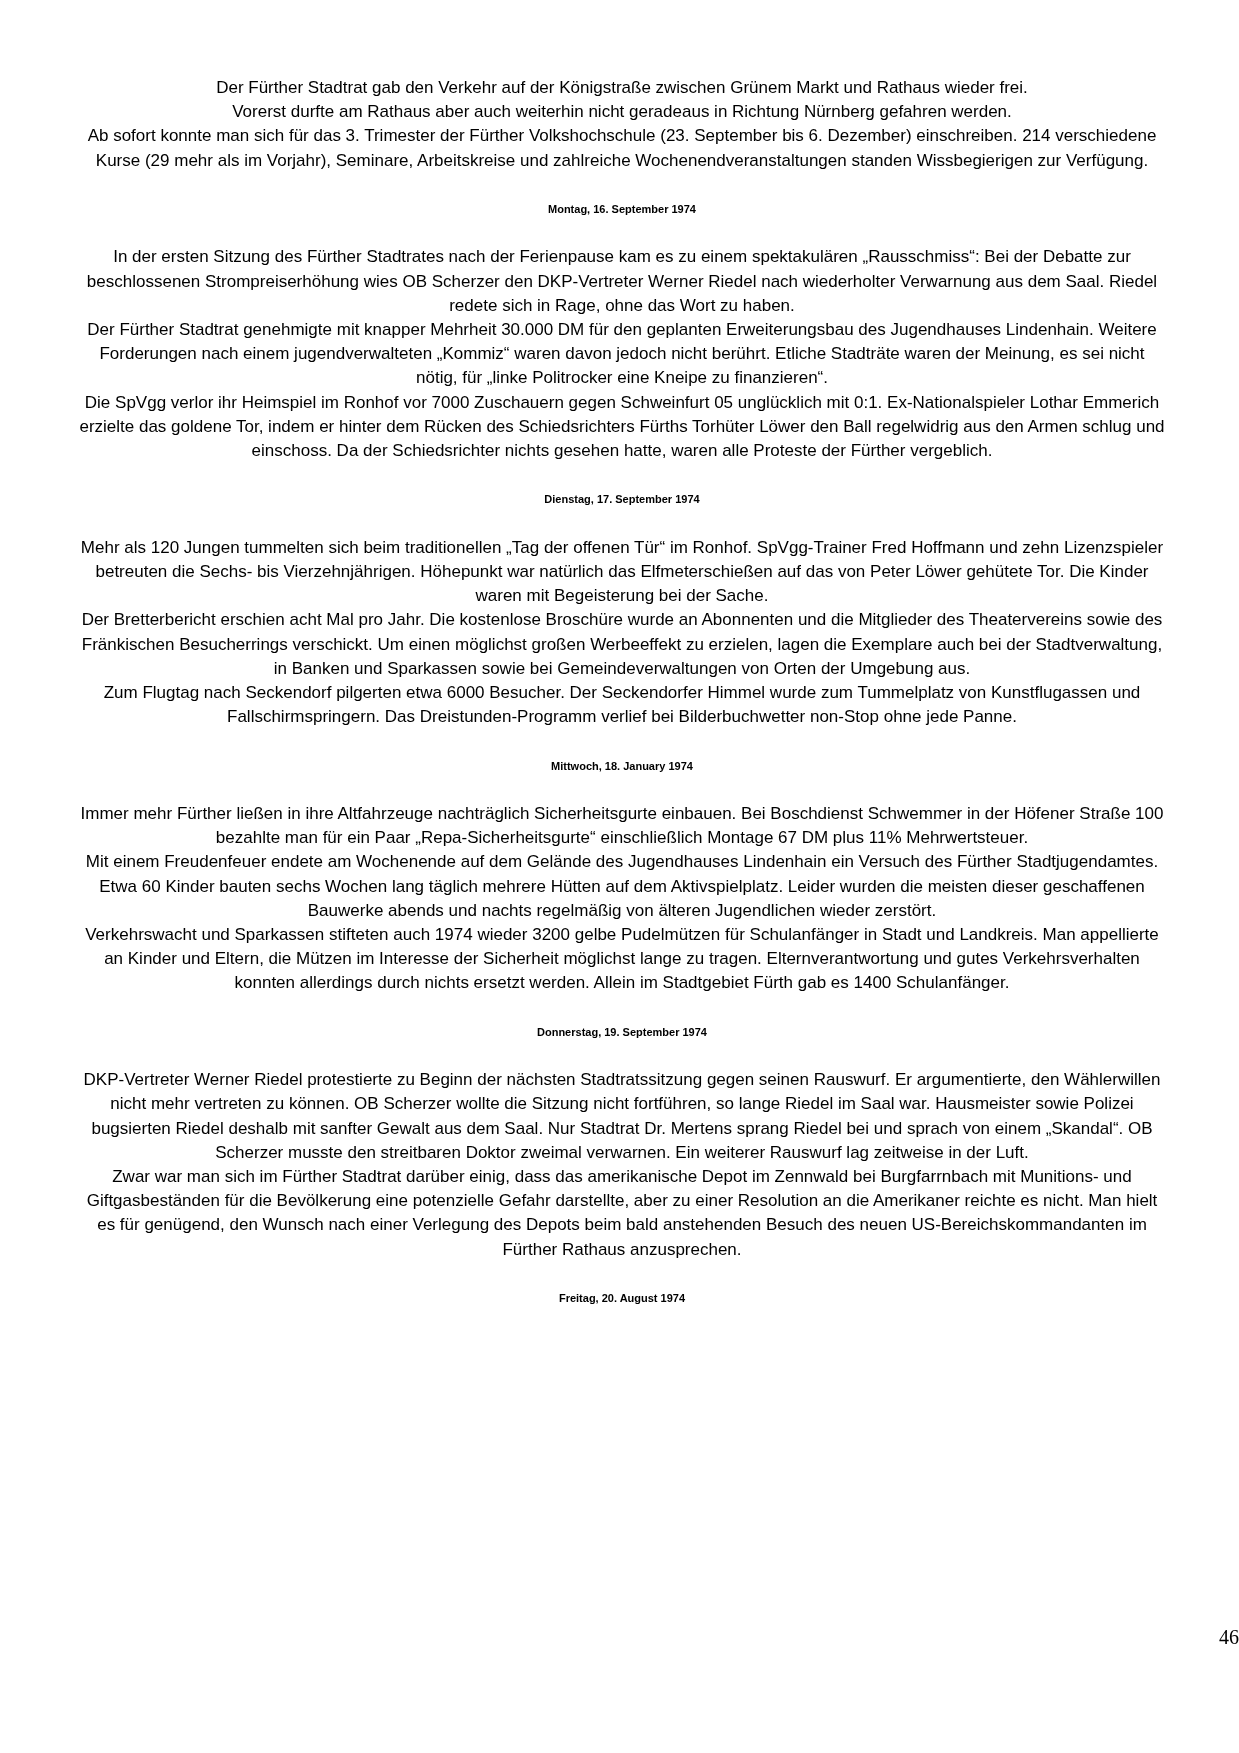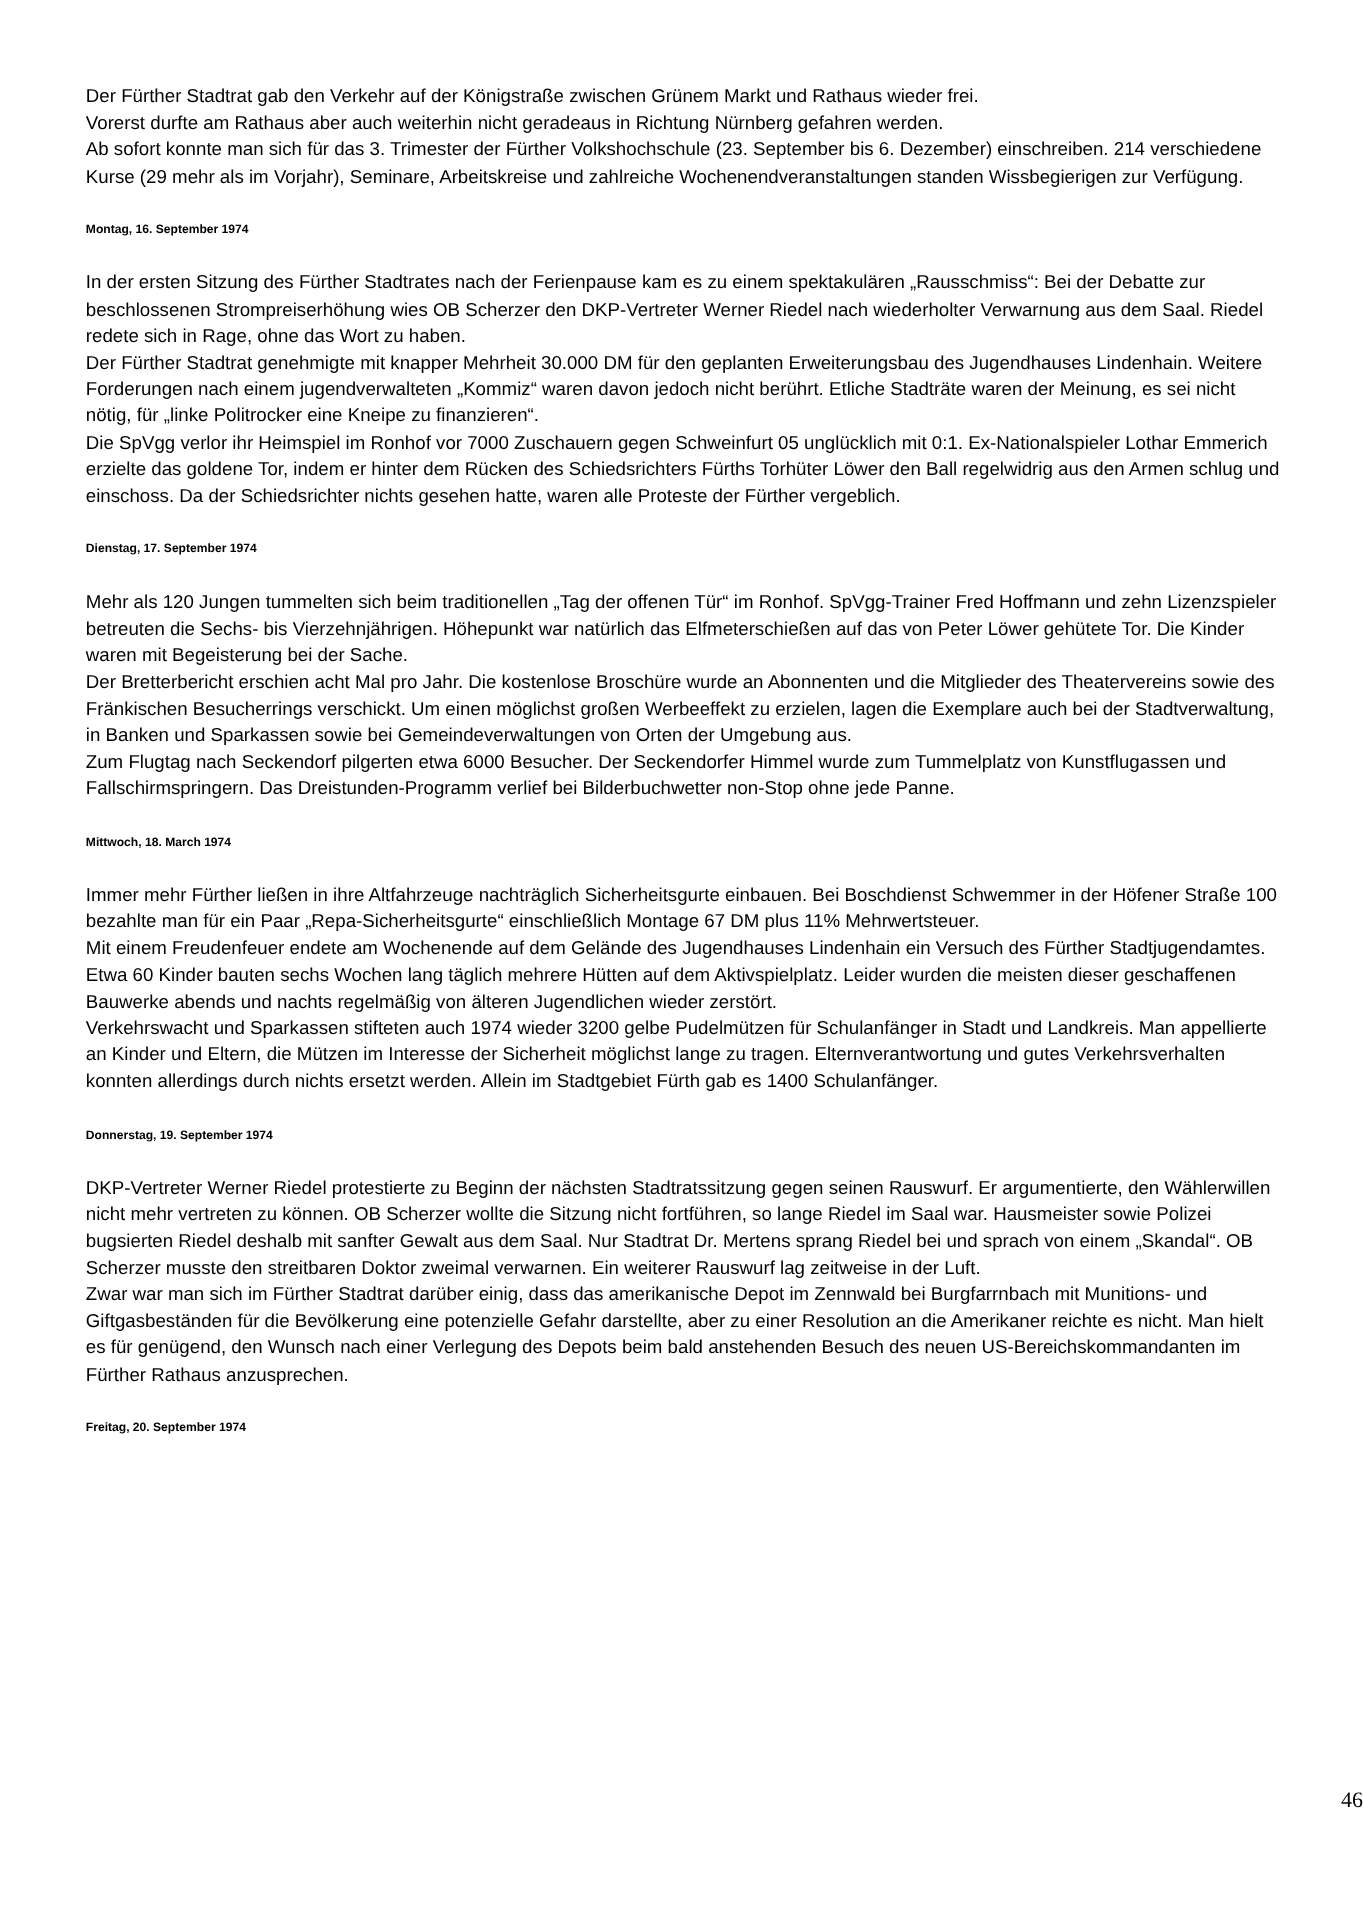--- a/index.html
+++ b/index.html
@@ -16,21 +16,21 @@
     font-family: "Liberation Sans", sans-serif;
     overflow: hidden;
   }
   .content {
     position: absolute;
     left: 78px;
     top: 76px;
     width: 1088px;
     font-size: 17px;
     line-height: 24.2px;
-    text-align: left;
+    text-align: center;
   }
   p.item {
     margin: 0;
     padding: 0;
   }
   h2.day-heading {
     font-size: 11px;
     line-height: 24.2px;
     font-weight: bold;
     margin: 24.2px 0 24.2px 0;
@@ -72,33 +72,33 @@
     </div>
 
     <div class="section">
       <h2 class="day-heading">Dienstag, 17. September 1974</h2>
       <p class="item">Mehr als 120 Jungen tummelten sich beim traditionellen „Tag der offenen Tür“ im Ronhof. SpVgg-Trainer Fred Hoffmann und zehn Lizenzspieler betreuten die Sechs- bis Vierzehnjährigen. Höhepunkt war natürlich das Elfmeterschießen auf das von Peter Löwer gehütete Tor. Die Kinder waren mit Begeisterung bei der Sache.</p>
       <p class="item">Der Bretterbericht erschien acht Mal pro Jahr. Die kostenlose Broschüre wurde an Abonnenten und die Mitglieder des Theatervereins sowie des Fränkischen Besucherrings verschickt. Um einen möglichst großen Werbeeffekt zu erzielen, lagen die Exemplare auch bei der Stadtverwaltung, in Banken und Sparkassen sowie bei Gemeindeverwaltungen von Orten der Umgebung aus.</p>
       <p class="item">Zum Flugtag nach Seckendorf pilgerten etwa 6000 Besucher. Der Seckendorfer Himmel wurde zum Tummelplatz von Kunstflugassen und Fallschirmspringern. Das Dreistunden-Programm verlief bei Bilderbuchwetter non-Stop ohne jede Panne.</p>
     </div>
 
     <div class="section">
-      <h2 class="day-heading">Mittwoch, 18. March 1974</h2>
+      <h2 class="day-heading">Mittwoch, 18. January 1974</h2>
       <p class="item">Immer mehr Fürther ließen in ihre Altfahrzeuge nachträglich Sicherheitsgurte einbauen. Bei Boschdienst Schwemmer in der Höfener Straße 100 bezahlte man für ein Paar „Repa-Sicherheitsgurte“ einschließlich Montage 67 DM plus 11% Mehrwertsteuer.</p>
       <p class="item">Mit einem Freudenfeuer endete am Wochenende auf dem Gelände des Jugendhauses Lindenhain ein Versuch des Fürther Stadtjugendamtes. Etwa 60 Kinder bauten sechs Wochen lang täglich mehrere Hütten auf dem Aktivspielplatz. Leider wurden die meisten dieser geschaffenen Bauwerke abends und nachts regelmäßig von älteren Jugendlichen wieder zerstört.</p>
       <p class="item">Verkehrswacht und Sparkassen stifteten auch 1974 wieder 3200 gelbe Pudelmützen für Schulanfänger in Stadt und Landkreis. Man appellierte an Kinder und Eltern, die Mützen im Interesse der Sicherheit möglichst lange zu tragen. Elternverantwortung und gutes Verkehrsverhalten konnten allerdings durch nichts ersetzt werden. Allein im Stadtgebiet Fürth gab es 1400 Schulanfänger.</p>
     </div>
 
     <div class="section">
       <h2 class="day-heading">Donnerstag, 19. September 1974</h2>
       <p class="item">DKP-Vertreter Werner Riedel protestierte zu Beginn der nächsten Stadtratssitzung gegen seinen Rauswurf. Er argumentierte, den Wählerwillen nicht mehr vertreten zu können. OB Scherzer wollte die Sitzung nicht fortführen, so lange Riedel im Saal war. Hausmeister sowie Polizei bugsierten Riedel deshalb mit sanfter Gewalt aus dem Saal. Nur Stadtrat Dr. Mertens sprang Riedel bei und sprach von einem „Skandal“. OB Scherzer musste den streitbaren Doktor zweimal verwarnen. Ein weiterer Rauswurf lag zeitweise in der Luft.</p>
       <p class="item">Zwar war man sich im Fürther Stadtrat darüber einig, dass das amerikanische Depot im Zennwald bei Burgfarrnbach mit Munitions- und Giftgasbeständen für die Bevölkerung eine potenzielle Gefahr darstellte, aber zu einer Resolution an die Amerikaner reichte es nicht. Man hielt es für genügend, den Wunsch nach einer Verlegung des Depots beim bald anstehenden Besuch des neuen US-Bereichskommandanten im Fürther Rathaus anzusprechen.</p>
     </div>
 
     <div class="section">
-      <h2 class="day-heading">Freitag, 20. September 1974</h2>
+      <h2 class="day-heading">Freitag, 20. August 1974</h2>
     </div>
 
   </div>
 
   <div class="page-number">46</div>
 
 </div>
 
 </body></html>

